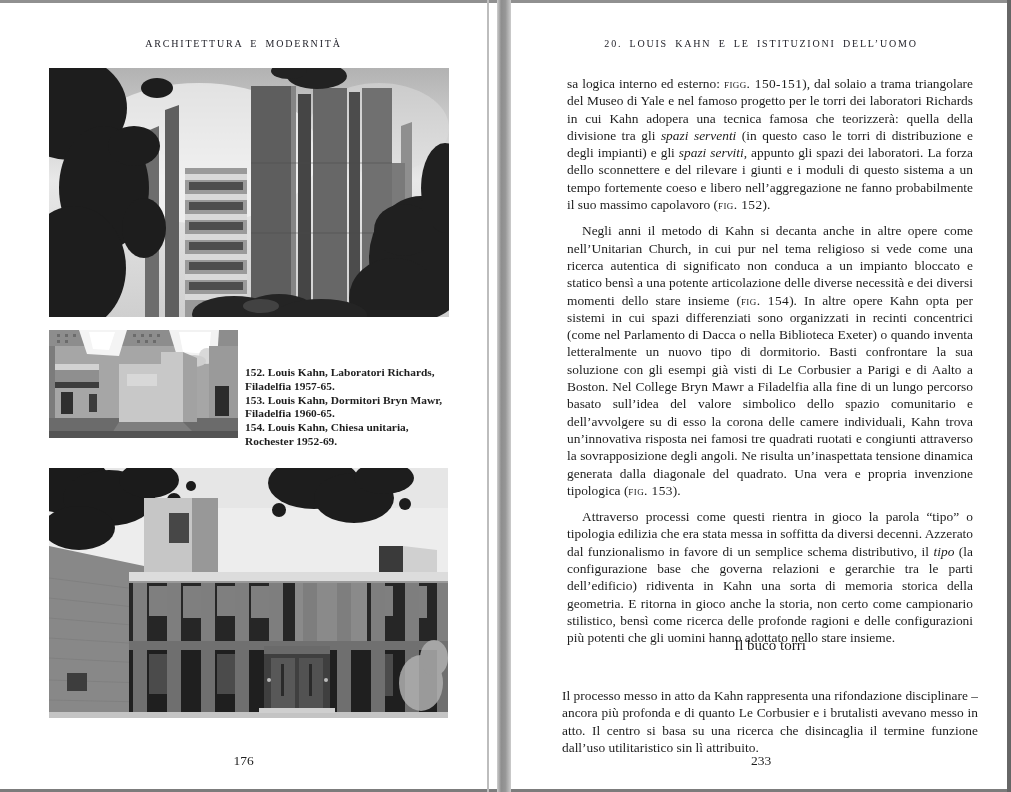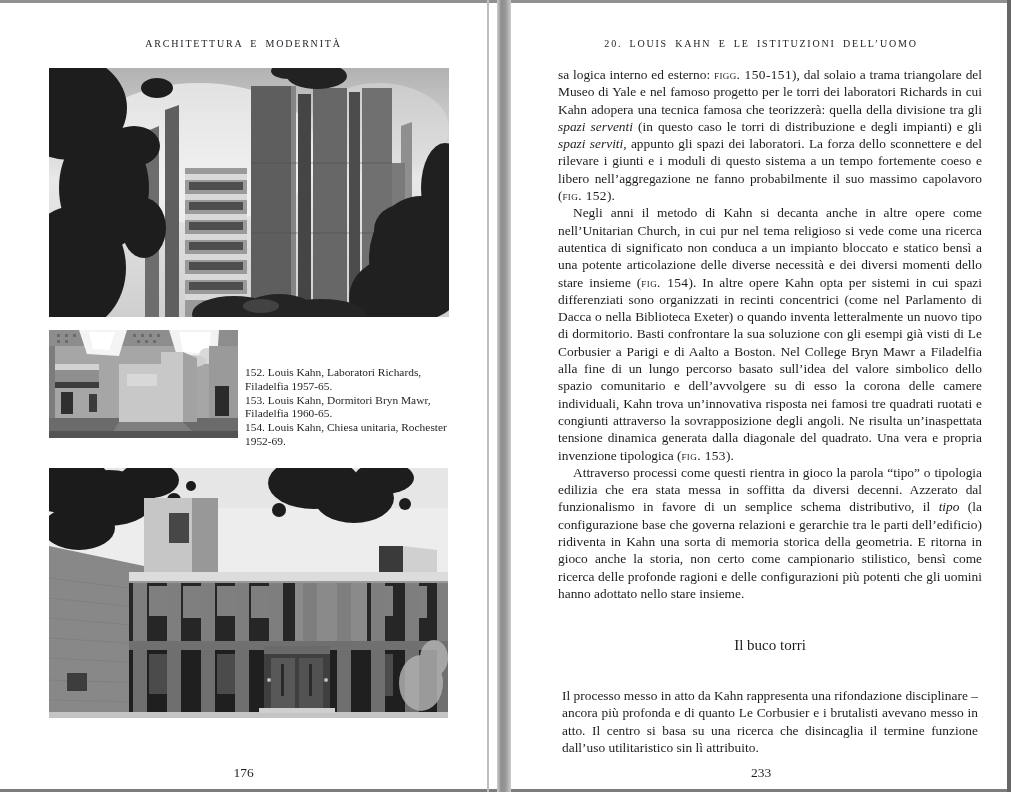--- a/index.html
+++ b/index.html
@@ -25,38 +25,38 @@
     text-align:center; color:#23232b;
   }
   .page-right .running-header { left:30px; width:440px; }
 
   .photo { position:absolute; background:#d8d8d8; }
   .photo svg { display:block; width:100%; height:100%; }
   .photo-richards { left:49px; top:68px;  width:400px; height:249px; }
   .photo-interior { left:49px; top:330px; width:189px; height:108px; }
   .photo-church   { left:49px; top:468px; width:399px; height:250px; }
 
-  .captions { position:absolute; left:245px; top:366px; width:213px; }
+  .captions { position:absolute; left:245px; top:366px; width:213px;font-weight:bold; }
   .captions p { margin:0; font-size:11.4px; line-height:13.8px; text-align:left; color:#1e1e1e; }
 
   .body-text { position:absolute; left:47px; top:66px; width:424px; }
-  .body-text p { margin:0; font-size:13.4px; line-height:17.3px; text-align:justify; }
+  .body-text p { margin:9px; font-size:13.4px; line-height:17.3px; text-align:justify; }
   .body-text p.indent { text-indent:15px; }
   .italic { font-style:italic; }
   .smallcaps { font-variant:small-caps; letter-spacing:.4px; }
 
   .section-heading {
     position:absolute; left:47px; top:637px; width:424px;
     text-align:center; font-size:15px; color:#1c1c1c;
   }
   .body-text-lower { position:absolute; left:47px; top:683px; width:424px; }
   .body-text-lower p { margin:4px; font-size:13.4px; line-height:17.3px; text-align:justify; }
 
   .page-number { position:absolute; top:753px; left:0; width:100%;
-                 text-align:center; font-size:13.5px; color:#1e1e1e;margin-top:12px; }
+                 text-align:center; font-size:13.5px; color:#1e1e1e; }
 </style>
 </head>
 <body>
 
 <div class="spread">
 
   <div class="edge-top"></div>
   <div class="edge-bottom"></div>
   <div class="edge-right"></div>
   <div class="gutter-line"></div>

